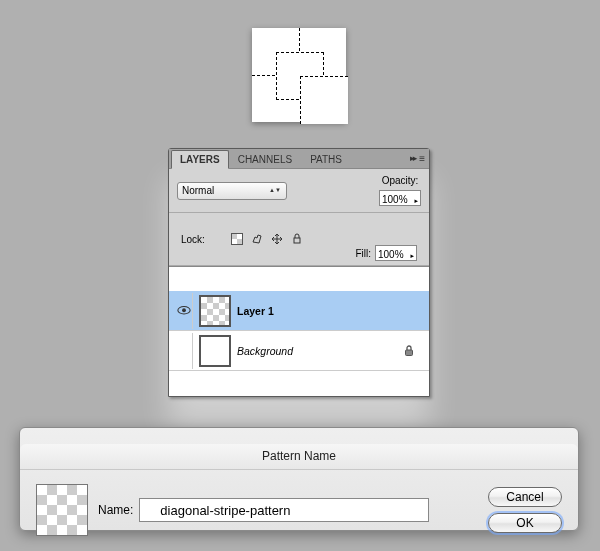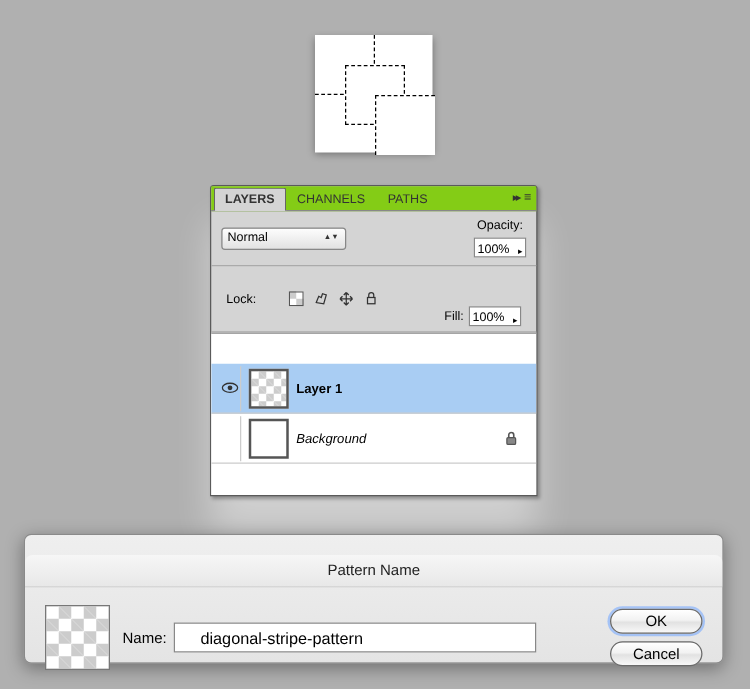--- a/index.html
+++ b/index.html
@@ -39,21 +39,21 @@
     top: 148px;
     left: 168px;
     width: 262px;
     background: #d4d4d4;
     border: 1px solid #5a5a5a;
     box-shadow: 2px 2px 3px rgba(0,0,0,0.3), 0 30px 30px rgba(255,255,255,0.4);
     border-radius: 3px 3px 0 0;
   }
   .panel-tabs {
     display: flex;
-    background: #84cc16;
+    background: #a3a3a3;
     border-bottom: 1px solid #888;
     height: 20px;
     align-items: flex-end;
     padding-left: 2px;
     position: relative;
   }
   .tab {
     font-size: 10px;
     padding: 3px 8px;
     color: #333;
@@ -77,21 +77,21 @@
     gap: 4px;
   }
   .panel-opts {
     display: flex;
     align-items: center;
     padding: 6px 8px;
     border-bottom: 1px solid #aaa;
     gap: 4px;
   }
   .blend-select {
-    width: 100px;
+    width: 110px;
     height: 18px;
     background: linear-gradient(#fdfdfd,#e2e2e2);
     border: 1px solid #888;
     border-radius: 3px;
     display: flex;
     align-items: center;
     padding: 0 4px;
     font-size: 10px;
     justify-content: space-between;
   }
@@ -348,17 +348,17 @@
 
 <div class="dialog">
   <div class="dialog-title">Pattern Name</div>
   <div class="dialog-body">
     <div class="pattern-thumb"></div>
     <div class="name-row">
       <span class="name-label">Name:</span>
       <input class="name-input" type="text" value="diagonal-stripe-pattern" style="">
     </div>
     <div class="dialog-buttons">
+      <button class="aqua-btn">Cancel</button>
       <button class="aqua-btn default">OK</button>
-      <button class="aqua-btn">Cancel</button>
     </div>
   </div>
 </div>
 
 </body></html>

